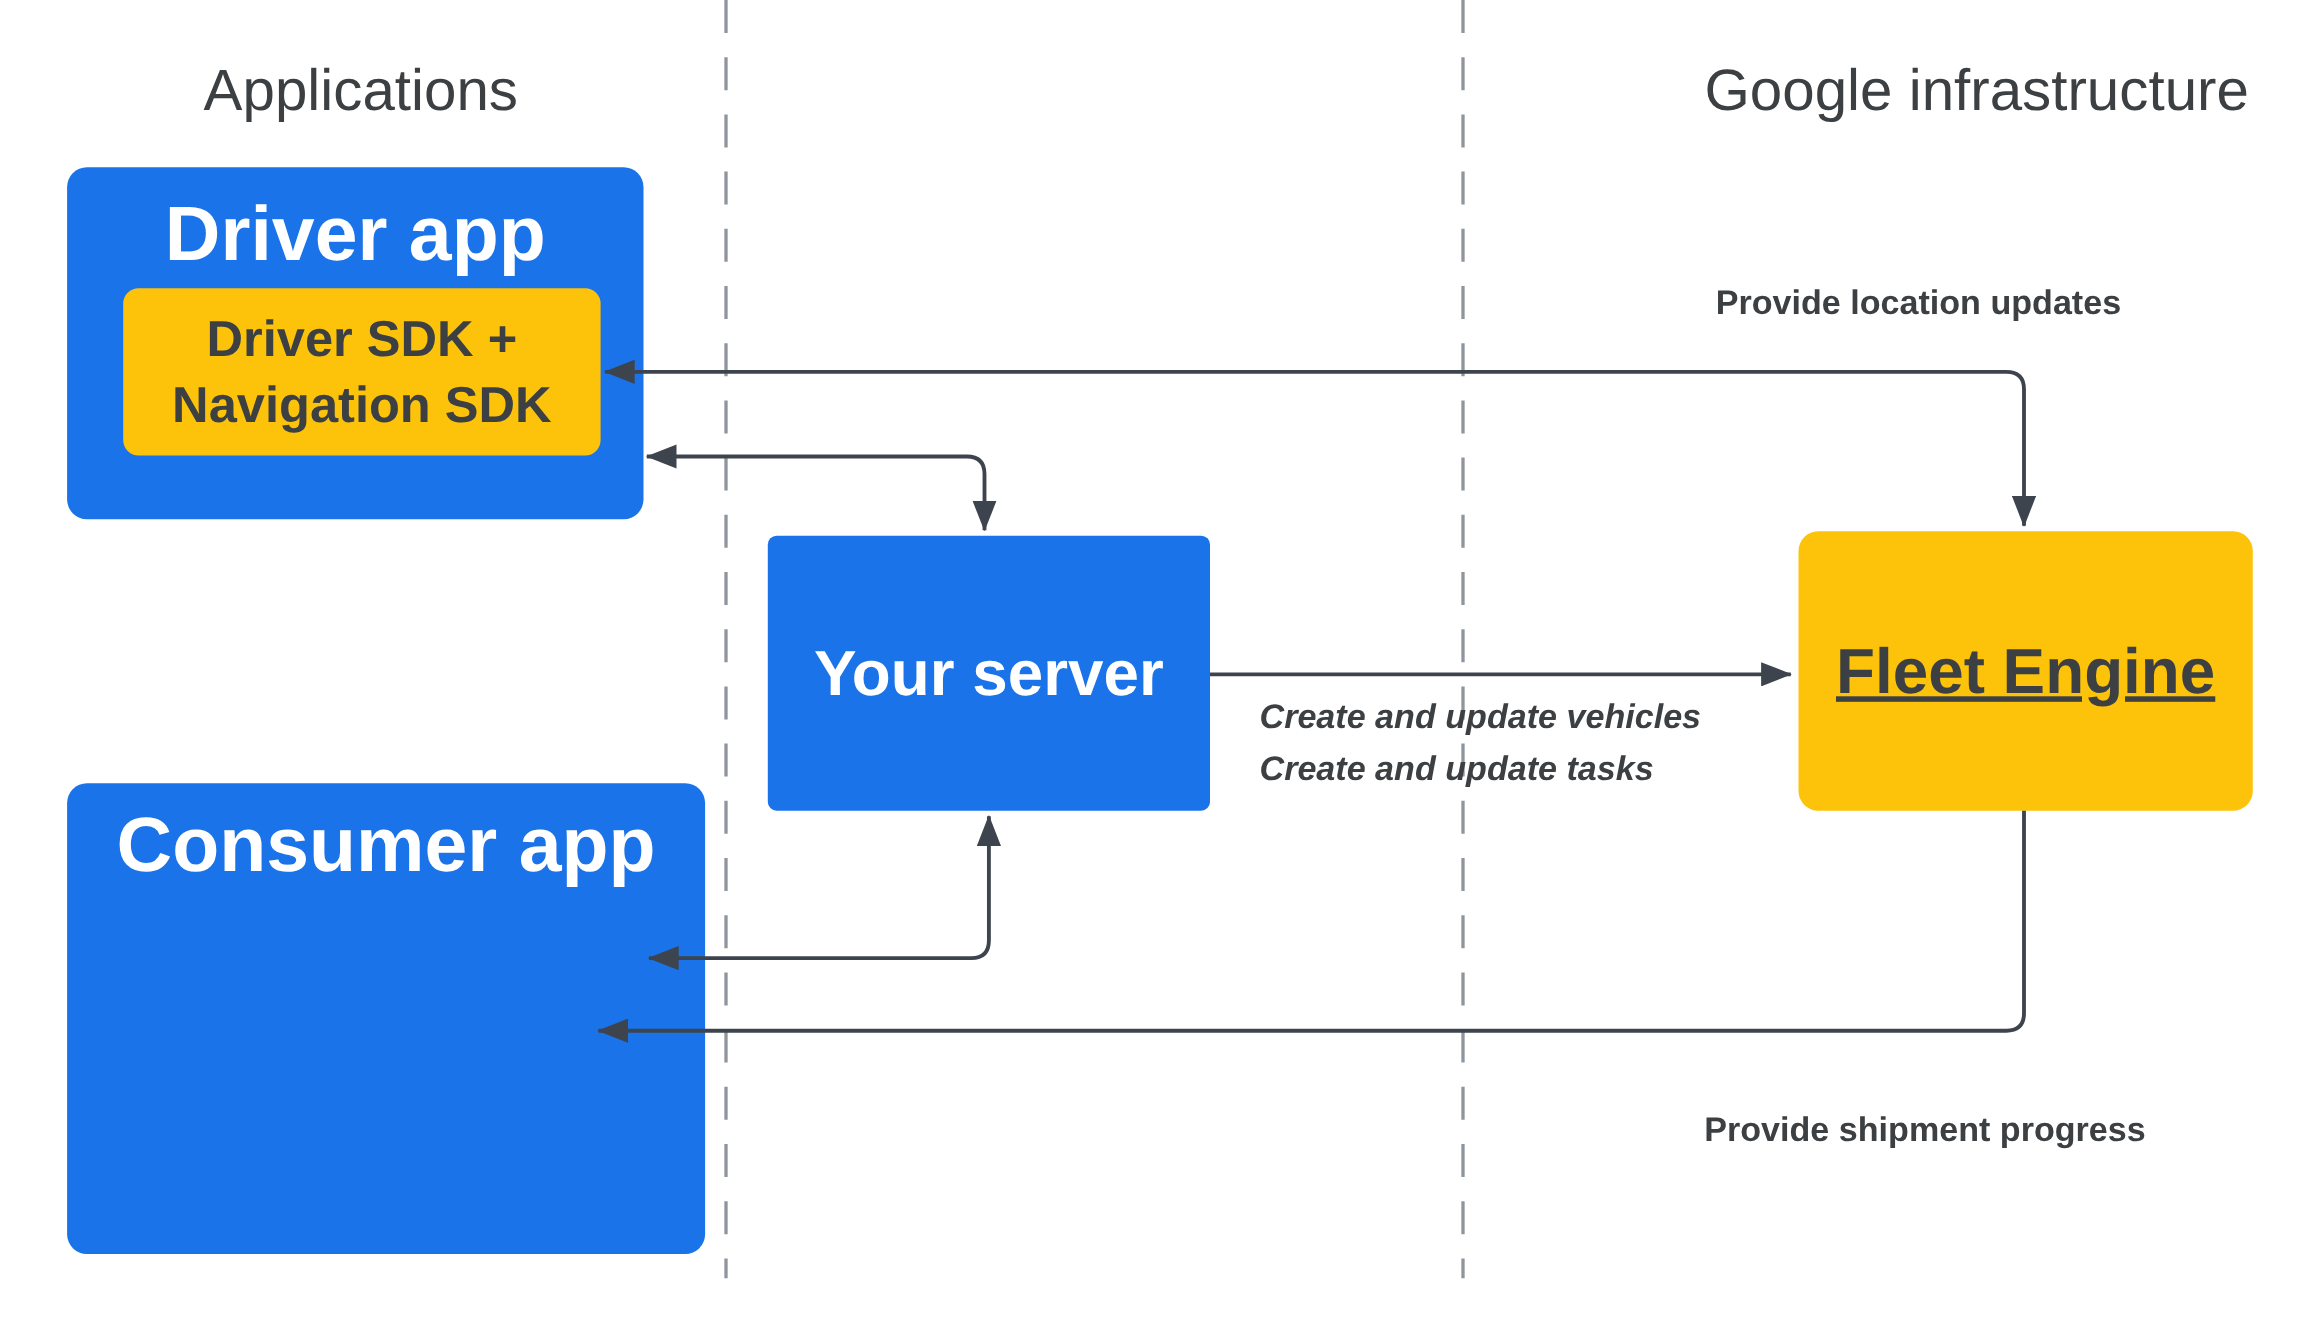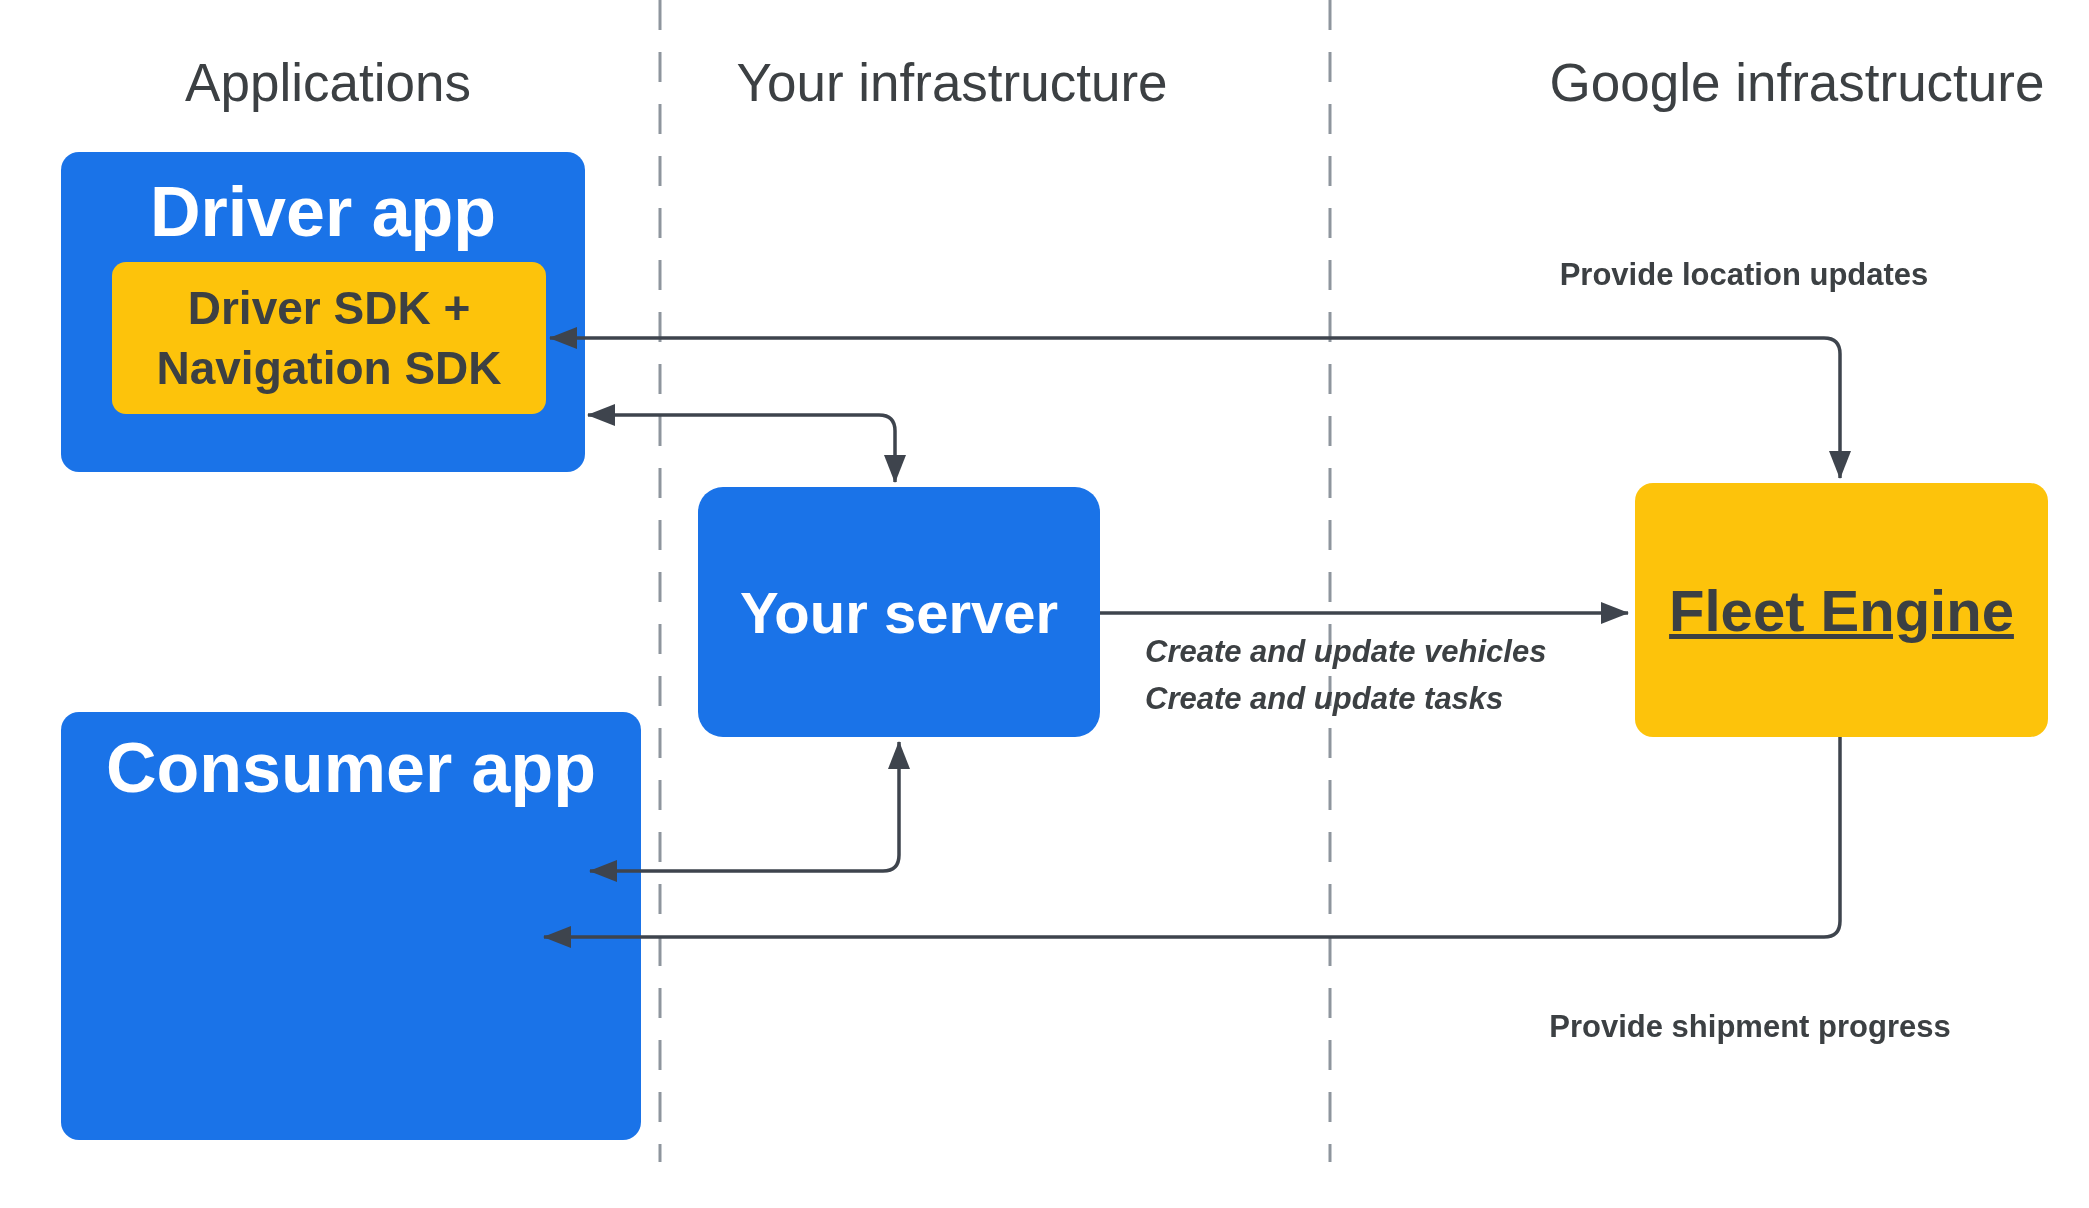--- a/index.html
+++ b/index.html
@@ -54,36 +54,35 @@
 <body>
 
 <div class="stage">
 
   <svg class="layer" id="dividers" viewBox="0 0 2089 1208">
     <line x1="660" y1="0" x2="660" y2="1162"></line>
     <line x1="1330" y1="0" x2="1330" y2="1162"></line>
   </svg>
 
   <div class="col-header" style="left:328px;">Applications</div>
-  <div class="col-header" style="left:952px;">Your infrastructure</div>
   <div class="col-header" style="left:1797px;">Google infrastructure</div>
 
   <div class="box blue-box" style="left:61px;top:152px;width:524px;height:320px;">
     <div class="app-title" style="top:28px;">Driver app</div>
     <div class="box yellow-box sdk-box" style="left:51px;top:110px;width:434px;height:152px;">
       <div class="sdk-line">Driver SDK +</div>
       <div class="sdk-line">Navigation SDK</div>
     </div>
   </div>
 
   <div class="box blue-box" style="left:61px;top:712px;width:580px;height:428px;">
     <div class="app-title" style="top:24px;">Consumer app</div>
   </div>
 
-  <div class="box blue-box center-box" style="left:698px;top:487px;width:402px;height:250px;border-radius:25px;">
+  <div class="box blue-box center-box" style="left:698px;top:487px;width:402px;height:250px;border-radius:8px;">
     <span class="server-title">Your server</span>
   </div>
 
   <div class="box yellow-box center-box" style="left:1635px;top:483px;width:413px;height:254px;border-radius:18px;">
     <span class="fleet-title">Fleet Engine</span>
   </div>
 
   <div class="edge-label centered" style="left:1744px;top:256px;">Provide location updates</div>
   <div class="edge-label" style="left:1145px;top:628px;font-style:italic;">
     <div class="lbl-line">Create and update vehicles</div>

